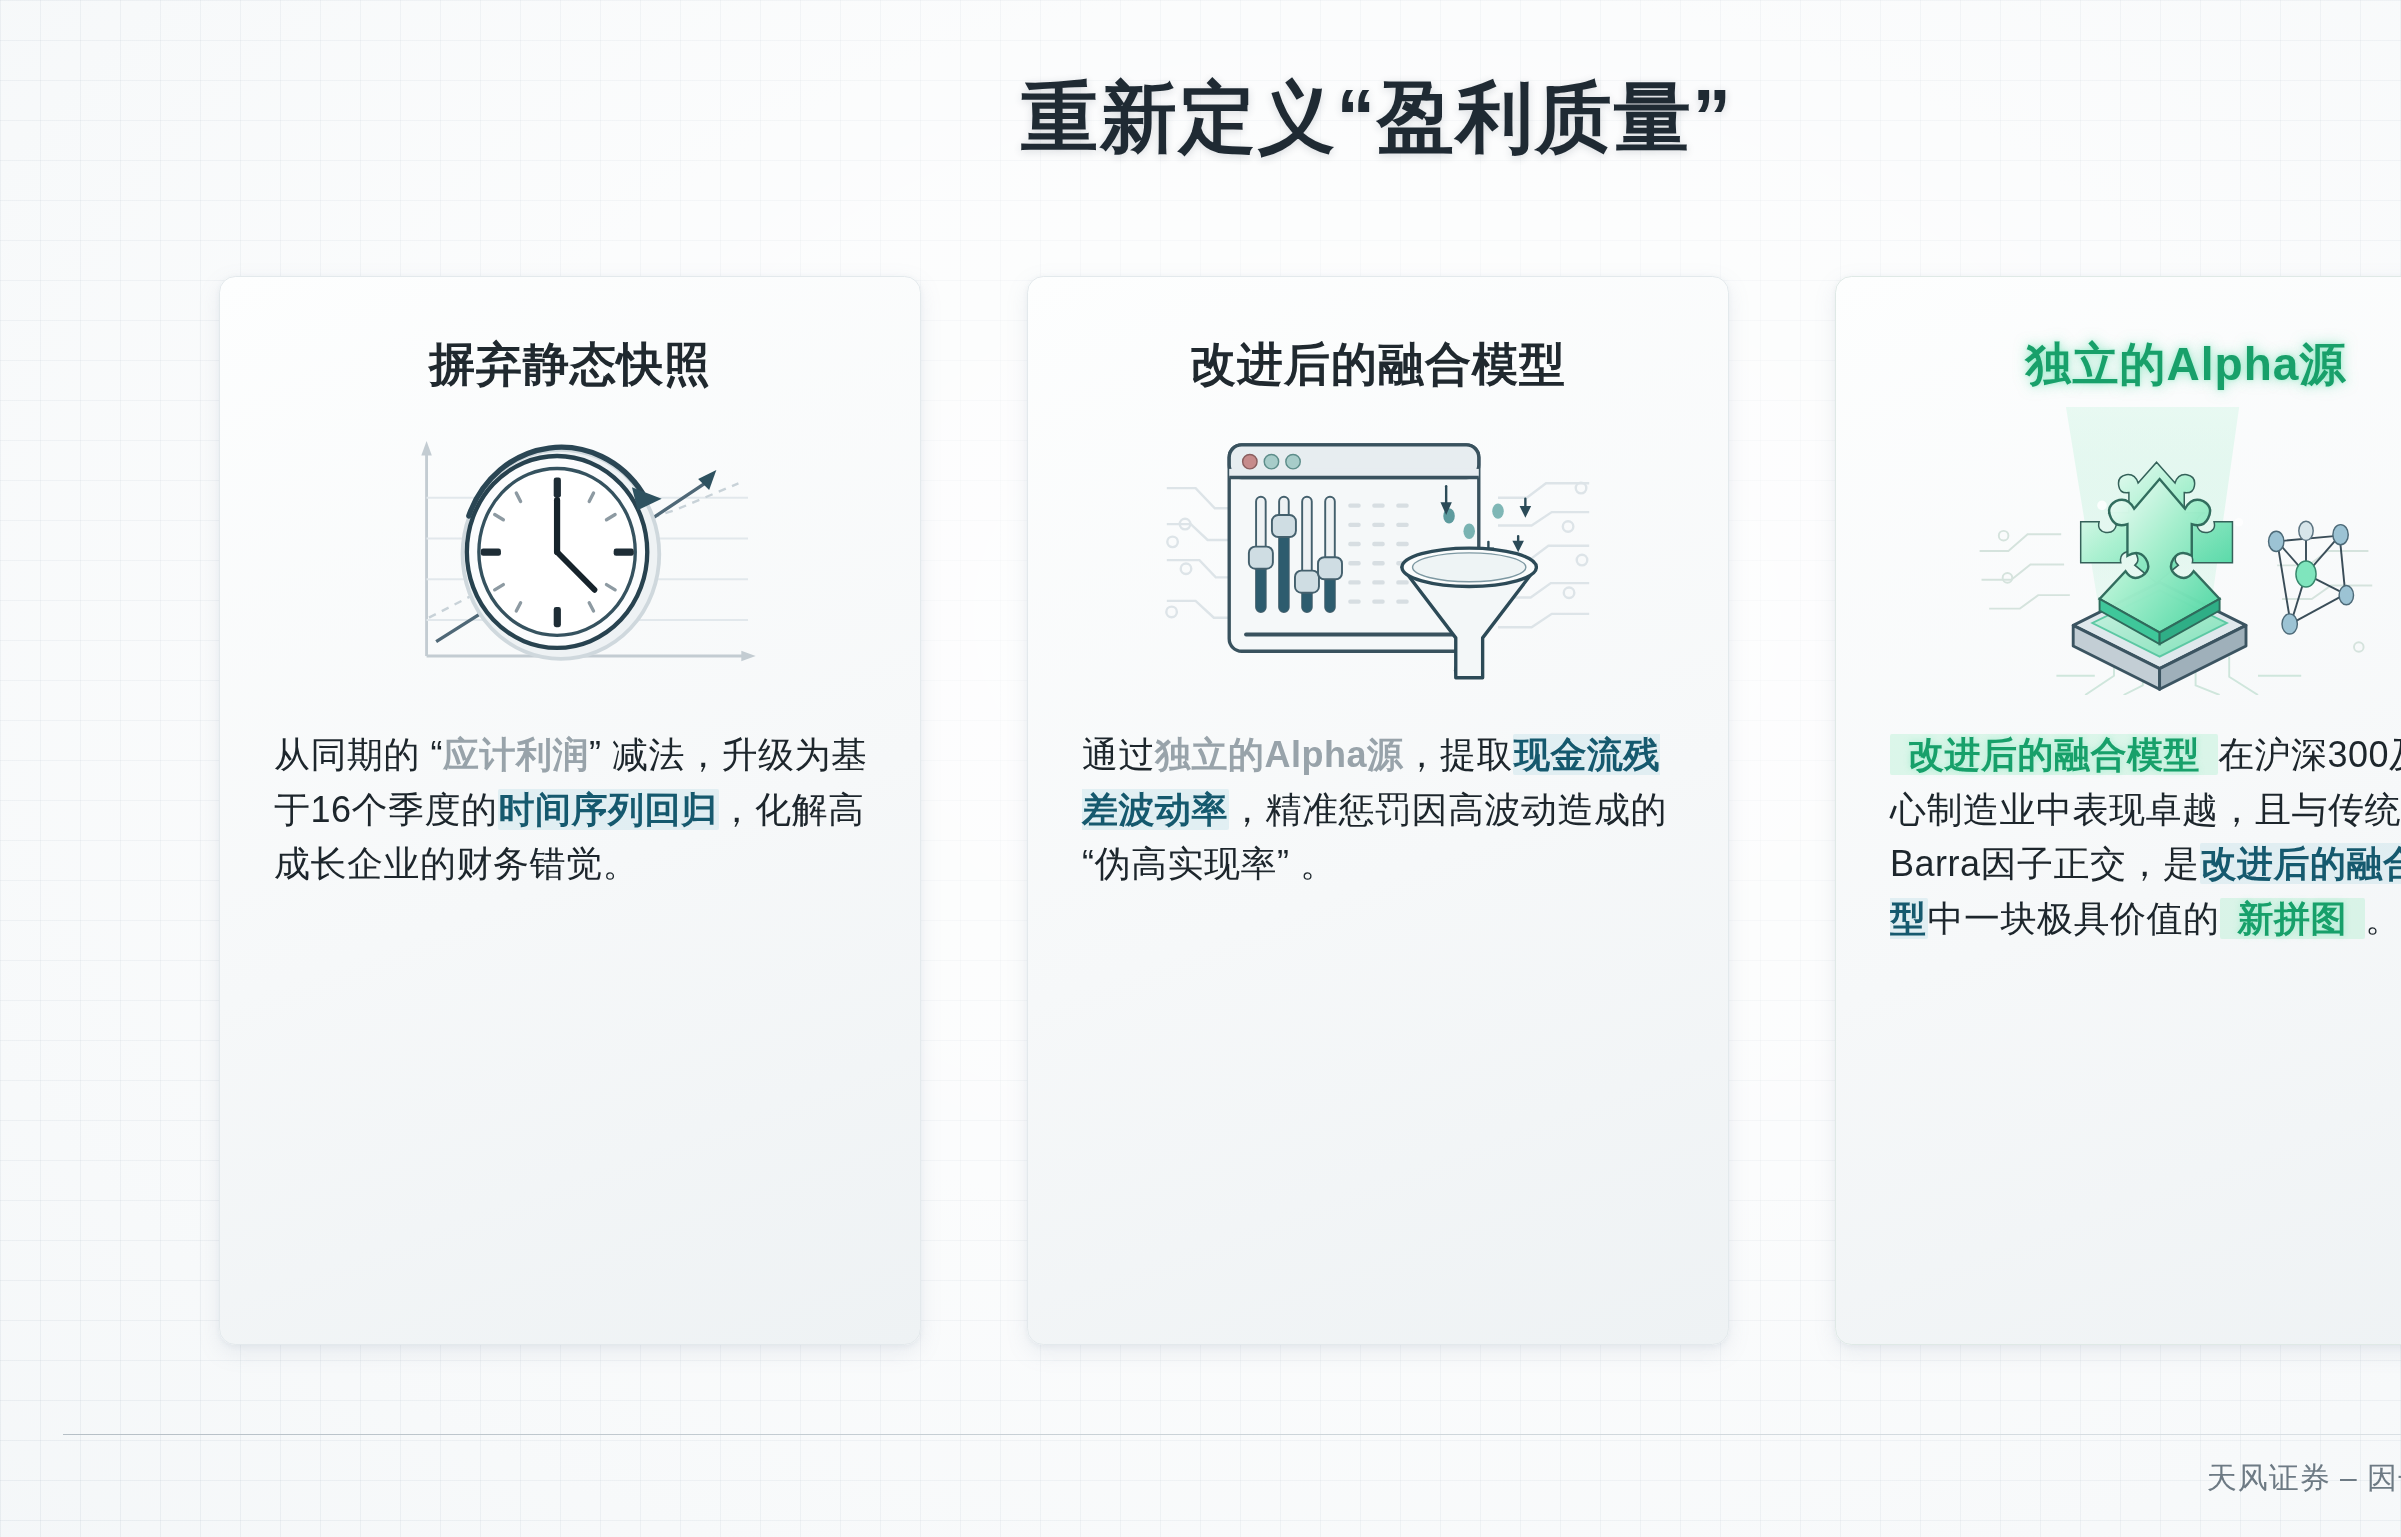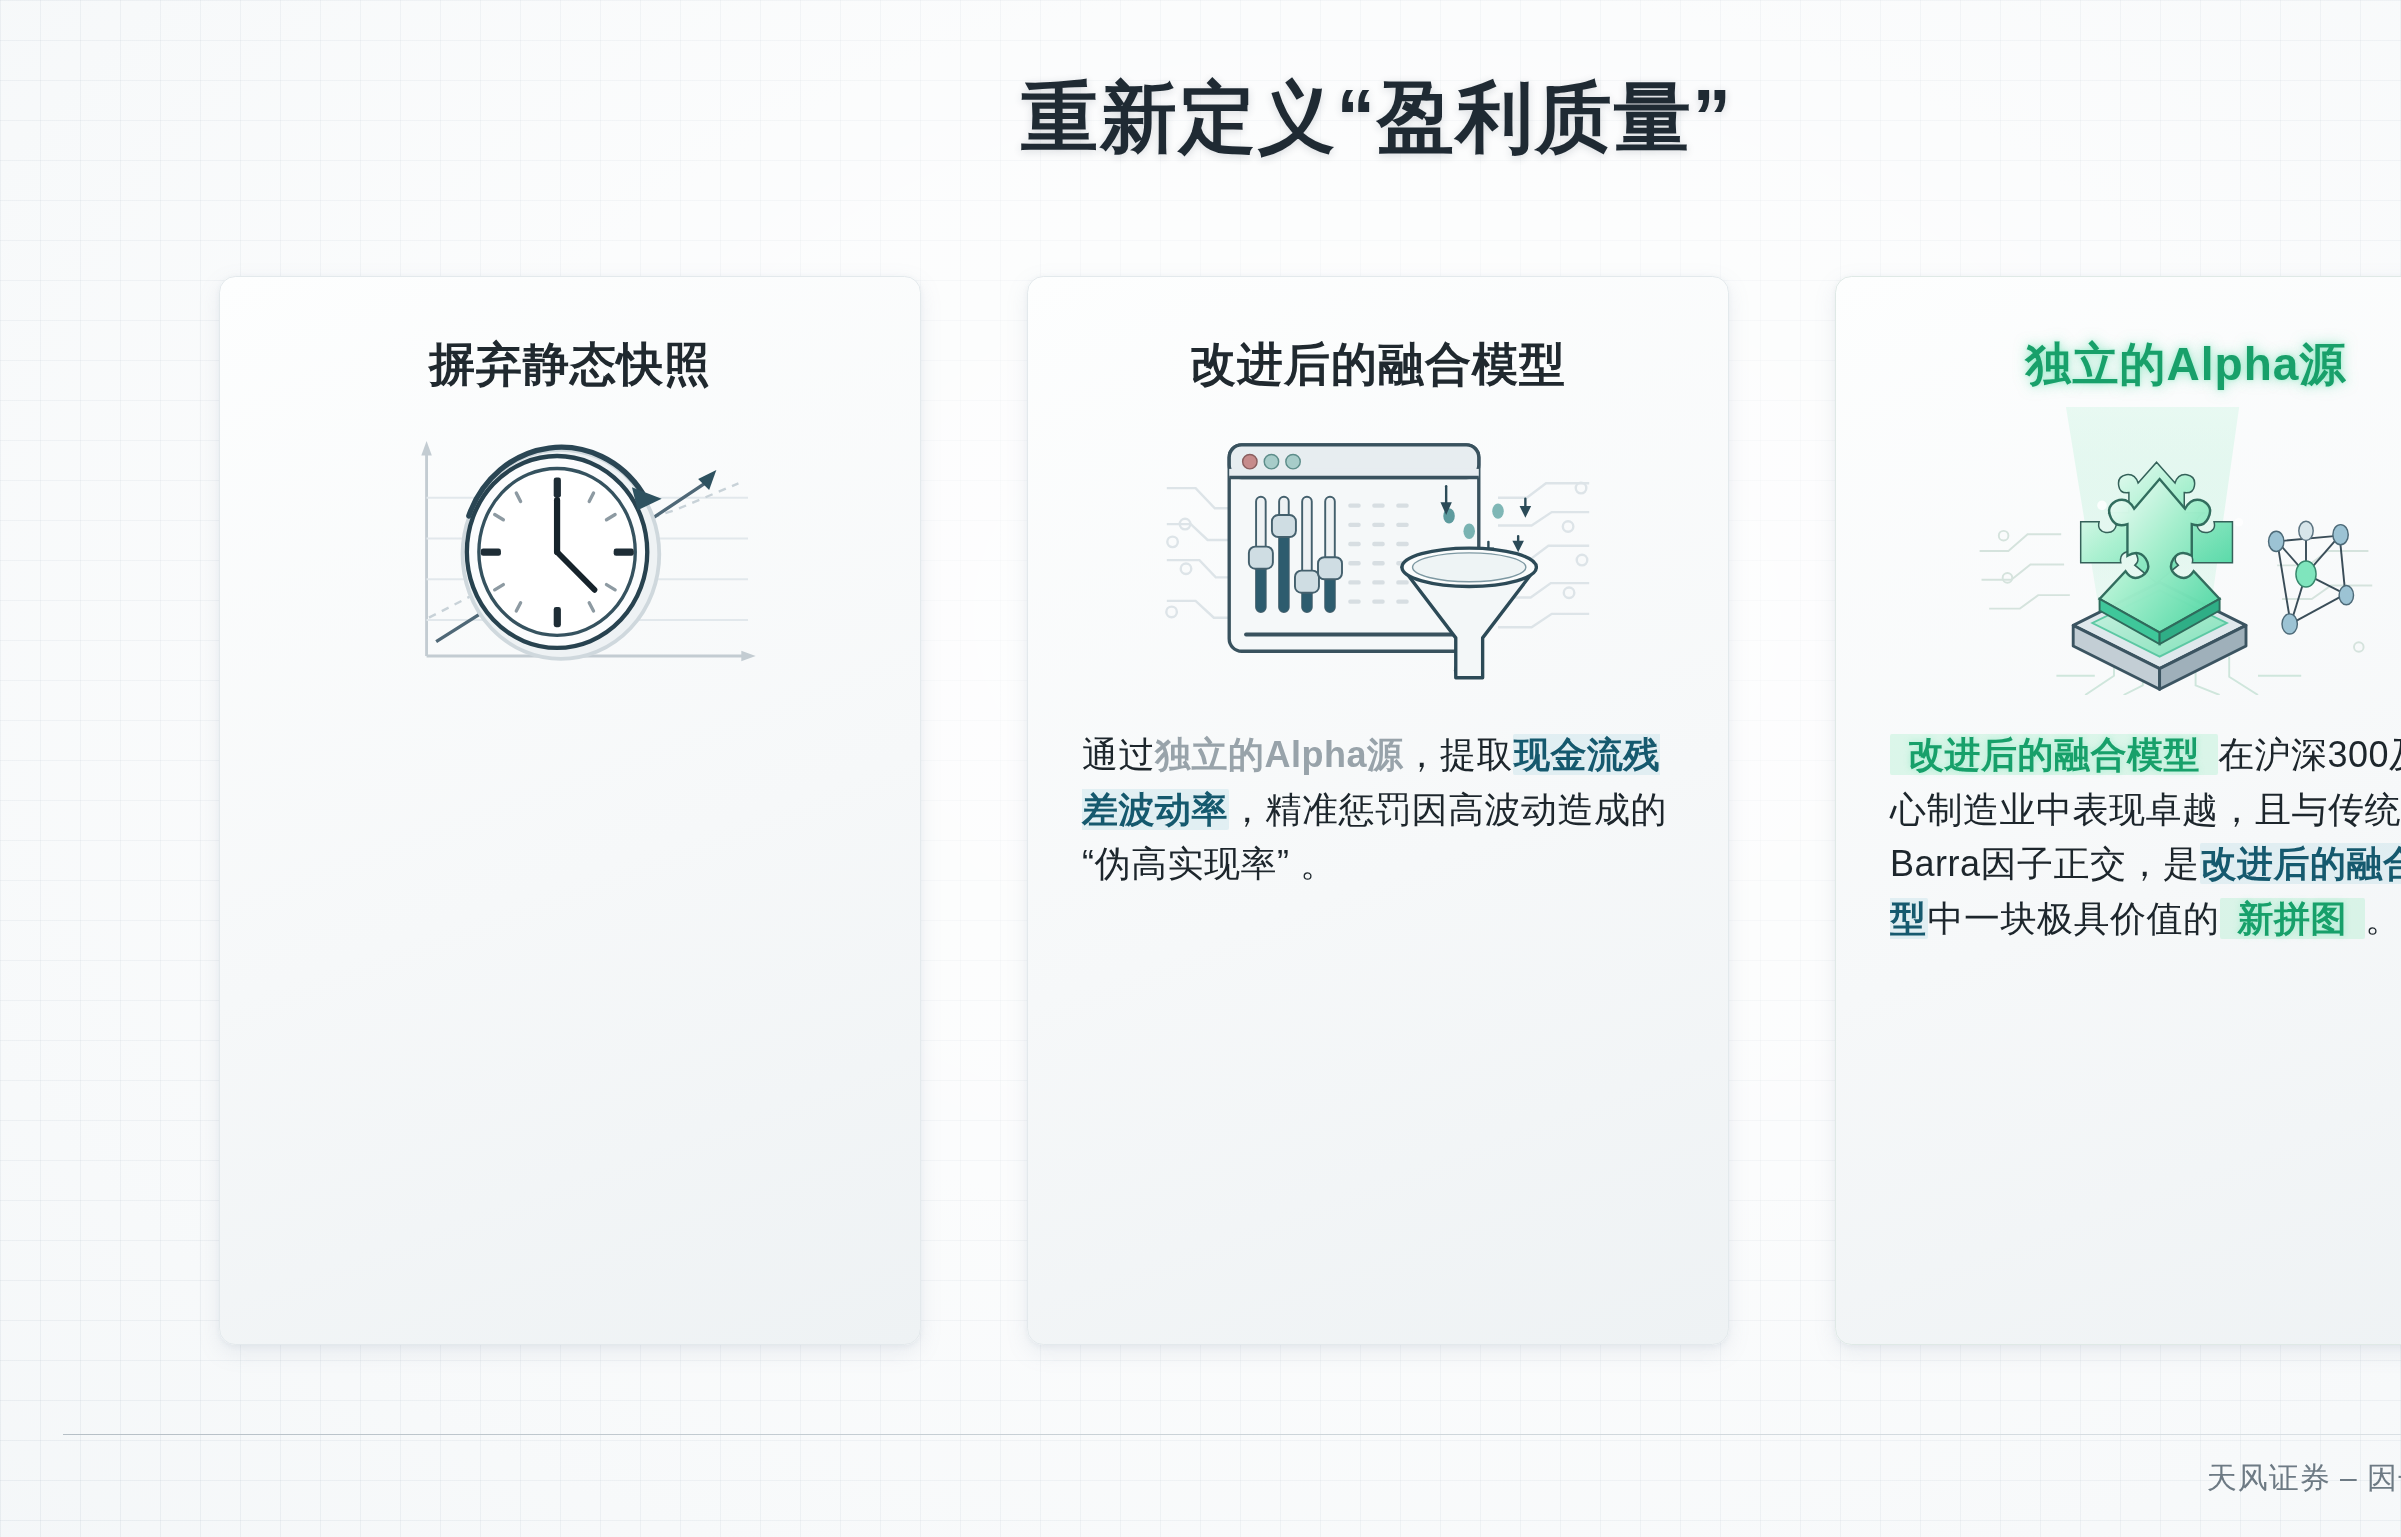--- a/index.html
+++ b/index.html
@@ -141,20 +141,23 @@
       </g>
 
       <line x1="392" y1="283" x2="392" y2="175" stroke="#16232b" stroke-width="13" stroke-linecap="round"></line>
       <line x1="392" y1="283" x2="470" y2="362" stroke="#16232b" stroke-width="12" stroke-linecap="round"></line>
 
       <path d="M208 208 A205 218 0 0 1 570 160" stroke="#2a4654" stroke-width="11" fill="none" stroke-linecap="round"></path>
       <polygon points="610,172 548,148 560,196" fill="#2e5260"></polygon>
     </svg>
   </div>
 
+  <div class="body-text">
+    <span>从同期的 “</span><span class="gray">应计利润</span><span>” 减法，升级为基于16个季度的</span><span class="teal">时间序列回归</span><span>，化解高成长企业的财务错觉。</span>
+  </div>
 </div>
 
 <div class="card" id="card2">
   <div class="card-title">改进后的融合模型</div>
 
   <div class="icon-wrap">
     <svg width="432" height="269" viewBox="0 0 900 560">
 
       <g stroke="#dde4e8" stroke-width="5" fill="none">
         <path d="M10 150 L70 150 L110 192 L185 192"></path>

